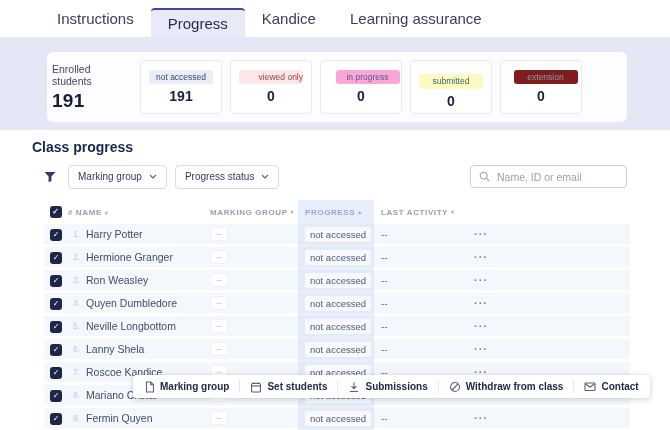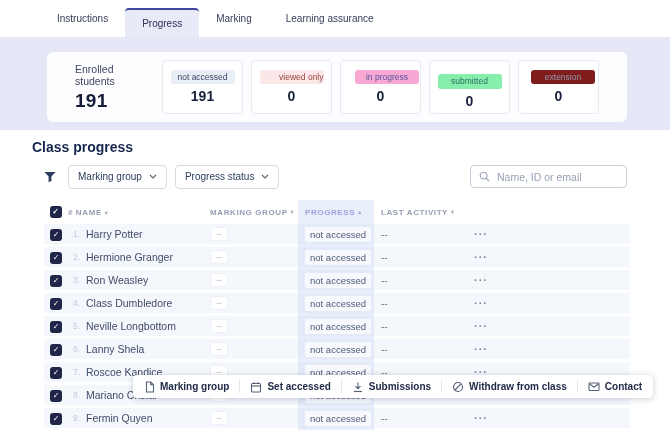--- a/index.html
+++ b/index.html
@@ -6,30 +6,30 @@
   html,body { margin:0; padding:0; }
   body {
     width:670px; height:430px; position:relative; overflow:hidden;
     background:#ffffff; font-family:"Liberation Sans", sans-serif;
     -webkit-font-smoothing:antialiased;
   }
 
   
   .tabbar { position:absolute; top:0; left:0; right:0; height:37px; background:#fff;
             display:flex; align-items:stretch; padding-left:40px; }
-  .tab { display:flex; align-items:center; padding:0 17px; font-size:10px;
+  .tab { display:flex; align-items:center; padding:0 17px; font-size:15px;
          color:#39405a; cursor:pointer; white-space:nowrap; }
   .tab.active { align-self:flex-end; height:29px; background:#e9eaf8;
                 border-top:2px solid #41459c; border-radius:4px 4px 0 0; color:#272e52; }
 
   
   .stats-band { position:absolute; top:37px; left:0; right:0; height:93px; background:#e6e7f6; }
   .stats-card { position:absolute; left:47px; top:15px; width:580px; height:70px;
                 background:#fdfdff; border-radius:6px; display:flex; align-items:center;
-                padding:0 28px; }
+                padding:0 5px; }
   .enrolled { width:80px; }
   .enrolled-label { font-size:10.5px; color:#3f4860; margin-bottom:3px; }
   .enrolled-value { font-size:19px; font-weight:bold; color:#141c38; letter-spacing:0.3px; }
   .mini-card { width:82px; height:54px; background:#fff; border:1px solid #e8eaf3;
                border-radius:4px; margin-left:8px; display:flex; flex-direction:column;
                align-items:center; justify-content:center; gap:4px; }
   .mini-badge { font-size:8.5px; line-height:1; padding:3px 0; width:64px;
                 text-align:center; border-radius:3px; }
   .mini-value { font-size:14px; font-weight:bold; color:#18203c; }
 
@@ -91,21 +91,21 @@
   .action-divider { width:1px; height:13px; background:#e2e6ee; flex:none; }
 
   svg { display:block; }
 </style>
 </head>
 <body>
 
 <div class="tabbar">
   <div class="tab">Instructions</div>
   <div class="tab active">Progress</div>
-  <div class="tab">Marking</div>
+  <div class="tab">Kandice</div>
   <div class="tab">Learning assurance</div>
 </div>
 
 <div class="stats-band">
   <div class="stats-card">
     <div class="enrolled">
       <div class="enrolled-label">Enrolled students</div>
       <div class="enrolled-value">191</div>
     </div>
     <div class="mini-card">
@@ -114,21 +114,21 @@
     </div>
     <div class="mini-card">
       <span class="mini-badge" style="background: rgb(251, 231, 231); color: rgb(155, 67, 67); text-align: right;">viewed only</span>
       <span class="mini-value">0</span>
     </div>
     <div class="mini-card">
       <span class="mini-badge" style="background: #f9a8d4; color: rgb(84, 84, 156); margin-left: 13px;">in progress</span>
       <span class="mini-value">0</span>
     </div>
     <div class="mini-card">
-      <span class="mini-badge" style="background: #86efac; color: rgb(46, 110, 99); margin-top: 9px;">submitted</span>
+      <span class="mini-badge" style="background: #fef9c3; color: rgb(46, 110, 99); margin-top: 9px;">submitted</span>
       <span class="mini-value">0</span>
     </div>
     <div class="mini-card">
       <span class="mini-badge" style="background: #7f1d1d; color: rgb(146, 153, 173); margin-left: 9px;">extension</span>
       <span class="mini-value">0</span>
     </div>
   </div>
 </div>
 
 <div class="section-title">Class progress</div>
@@ -212,21 +212,21 @@
     <span class="c-group"><span class="group-pill">–</span></span>
     <span class="c-progress"><span class="progress-badge">not accessed</span></span>
     <span class="c-activity"><span class="activity-val">--</span></span>
     <span class="c-menu"><span class="menu-dots">···</span></span>
   </div>
 
   <div class="trow">
     <span class="c-check"><span class="checkbox">✓</span></span>
     <span class="c-name">
         <span class="row-num">4.</span>
-        <span>Class Dumbledore</span>
+        <span>Quyen Dumbledore</span>
       </span>
     <span class="c-group"><span class="group-pill">–</span></span>
     <span class="c-progress"><span class="progress-badge">not accessed</span></span>
     <span class="c-activity"><span class="activity-val">--</span></span>
     <span class="c-menu"><span class="menu-dots">···</span></span>
   </div>
 
   <div class="trow">
     <span class="c-check"><span class="checkbox">✓</span></span>
     <span class="c-name">
@@ -303,21 +303,21 @@
   <div class="action-divider"></div>
   <div class="action-item">
     <span>
       <svg width="12" height="12" viewBox="0 0 12 12">
           <rect x="1.5" y="2.5" width="9" height="8.5" rx="1" fill="none" stroke="#566077" stroke-width="1.1"></rect>
           <line x1="1.5" y1="5" x2="10.5" y2="5" stroke="#566077" stroke-width="1.1"></line>
           <line x1="4" y1="1" x2="4" y2="3" stroke="#566077" stroke-width="1.1"></line>
           <line x1="8" y1="1" x2="8" y2="3" stroke="#566077" stroke-width="1.1"></line>
         </svg>
     </span>
-    <span>Set accessed</span>
+    <span>Set students</span>
   </div>
   <div class="action-divider"></div>
   <div class="action-item">
     <span>
       <svg width="12" height="12" viewBox="0 0 12 12">
           <path d="M6 1.5 V7.5 M3.5 5.2 L6 7.7 L8.5 5.2" fill="none" stroke="#566077" stroke-width="1.1"></path>
           <line x1="2" y1="10.5" x2="10" y2="10.5" stroke="#566077" stroke-width="1.1"></line>
         </svg>
     </span>
     <span>Submissions</span>

